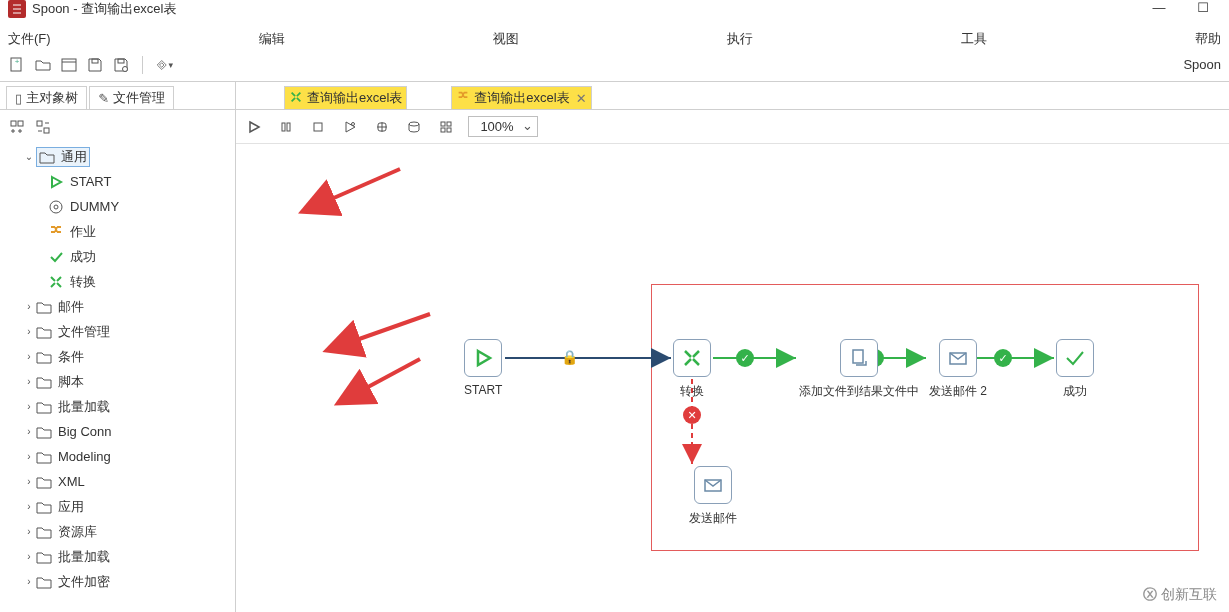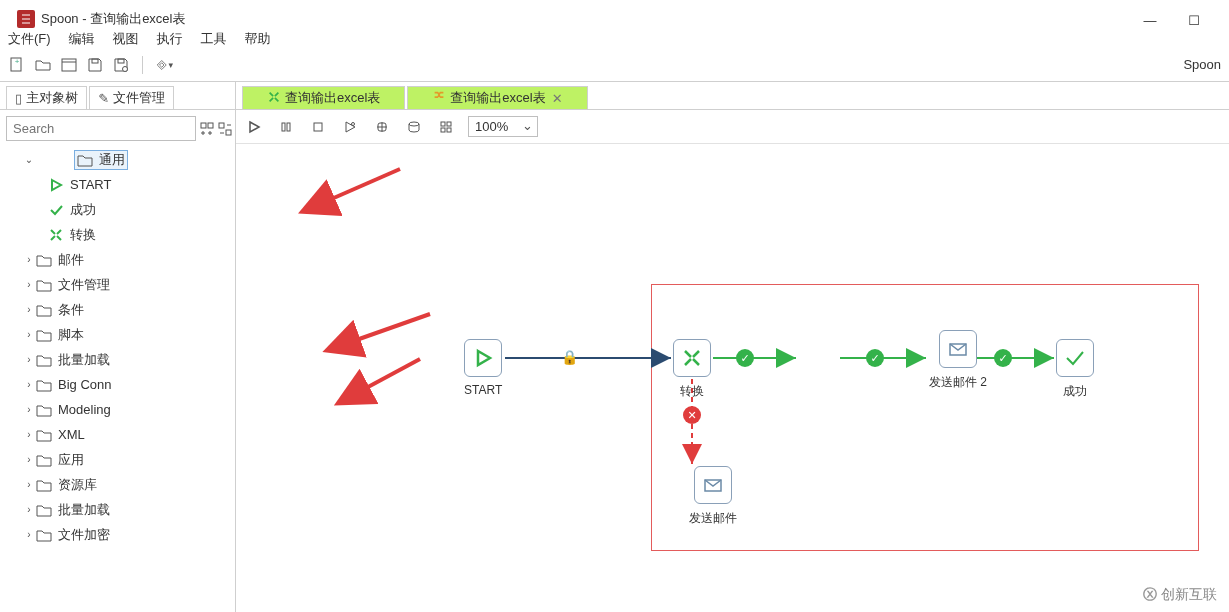--- a/index.html
+++ b/index.html
@@ -9,39 +9,40 @@
     font-size: 13px;
     color: #333;
     background: #fff;
     width: 1229px;
     height: 612px;
     overflow: hidden;
     position: relative;
   }
   .title-bar {
     display: flex;
-    align-items: flex-end;
+    align-items: flex-start;
     height: 28px;
-    padding: 0 17px;
+    padding: 0 8px;
     background: #fff;
   }
   .app-icon {
     width: 18px; height: 18px;
     background: #b32b2b;
     display: flex; align-items: center; justify-content: center;
     margin-right: 6px;
     border-radius: 2px;
   }
   .title-text { flex: 1; }
   .win-controls { display: flex; gap: 24px; margin-right: 8px; }
   .win-btn { width: 20px; text-align: center; color: #333; }
   .menu-bar {
     display: flex; gap: 18px;
     padding: 2px 8px 4px 8px;
     font-size: 13px;
+    justify-content: space-between;
   }
   .menu-bar span { cursor: default; }
   .toolbar {
     display: flex; align-items: center;
     padding: 2px 8px 6px 8px;
     height: 30px;
     border-bottom: 1px solid #cfcfcf;
   }
   .toolbar-left { display: flex; gap: 8px; align-items: center; }
   .toolbar-spacer { flex: 1; }
@@ -109,34 +110,36 @@
 
   .right-panel { flex: 1; position: relative; }
   .editor-tabs {
     display: flex; align-items: center;
     border-bottom: 1px solid #cfcfcf;
     padding: 4px 6px 0 6px;
     gap: 2px;
   }
   .etab {
     display: flex; align-items: center;
-    padding: 2px 24px;
+    padding: 2px 4px;
     border: 1px solid #cfcfcf;
     border-bottom: none;
-    background: #bef264;
+    background: #fde047;
     font-size: 13px;
+    margin-left: 42px;
   }
   .etab-icon { margin-right: 4px; }
   .etab .close-x { margin-left: 6px; color:#777; }
 
   .run-toolbar {
     display: flex; align-items: center;
     padding: 6px 8px;
     gap: 12px;
     border-bottom: 1px solid #e2e2e2;
+    text-align: center;
   }
   .rbtn { width:20px; height:20px; display:flex; align-items:center; justify-content:center; color:#555; }
   .zoom-box {
     border: 1px solid #bfbfbf;
     padding: 2px 18px 2px 6px;
     min-width: 70px;
     position: relative;
   }
   .zoom-box::after { content: "⌄"; position:absolute; right:4px; top:1px; color:#555; }
 
@@ -259,21 +262,20 @@
       <div class="ltab">
         <span class="ltab-icon">▯</span>
         <span>主对象树</span>
       </div>
       <div class="ltab">
         <span class="ltab-icon">✎</span>
         <span>文件管理</span>
       </div>
     </div>
     <div class="search-row">
-      <input class="search-input" placeholder="Search" style="">
       <div class="sbtn">
           <svg width="14" height="14" viewBox="0 0 14 14">
             <rect x="1" y="1" width="5" height="5" fill="none" stroke="#555"></rect>
             <rect x="8" y="1" width="5" height="5" fill="none" stroke="#555"></rect>
             <path d="M3 9v4 M1 11h4 M10 9v4 M8 11h4" stroke="#555"></path>
           </svg>
         </div>
       <div class="sbtn">
           <svg width="14" height="14" viewBox="0 0 14 14">
             <rect x="1" y="1" width="5" height="5" fill="none" stroke="#555"></rect>
@@ -281,36 +283,54 @@
             <line x1="2" y1="11" x2="6" y2="11" stroke="#555"></line>
             <line x1="9" y1="3" x2="13" y2="3" stroke="#555"></line>
           </svg>
         </div>
     </div>
 
     <div class="tree">
 
       <div class="tree-row indent1">
         <span class="chevron">⌄</span>
-        <span class="highlight-box" style="display:flex;align-items:center;margin-left:38px;">
+        <span class="highlight-box" style="display:flex;align-items:center;">
         <span class="node-icon folder-icon">
           <svg width="16" height="14" viewBox="0 0 16 14">
                 <path d="M1 3h5l2 2h7v8H1z"></path>
               </svg>
         </span>
         <span class="node-label">通用</span>
         </span>
       </div>
       <div class="tree-row indent2">
         <span class="node-icon">
             <svg width="16" height="16" viewBox="0 0 16 16">
               <path d="M4 3 L13 8 L4 13 Z" fill="none" stroke="#34b24a" stroke-width="2"></path>
             </svg>
           </span>
         <span class="node-label">START</span>
+      </div>
+      <div class="tree-row indent2">
+        <span class="node-icon">
+            <svg width="16" height="16" viewBox="0 0 16 16">
+              <circle cx="8" cy="8" r="6" fill="none" stroke="#555"></circle>
+              <circle cx="8" cy="8" r="2" fill="none" stroke="#555"></circle>
+            </svg>
+          </span>
+        <span class="node-label">DUMMY</span>
+      </div>
+      <div class="tree-row indent2">
+        <span class="node-icon">
+            <svg width="16" height="16" viewBox="0 0 16 16">
+              <path d="M3 3 L7 3 M3 8 L7 8 M9 3 L13 3 M9 8 L13 8" stroke="#e39a2a" stroke-width="2" fill="none"></path>
+              <path d="M7 3 L9 8 M9 3 L7 8" stroke="#e39a2a" stroke-width="2"></path>
+            </svg>
+          </span>
+        <span class="node-label">作业</span>
       </div>
       <div class="tree-row indent2">
         <span class="node-icon">
             <svg width="16" height="16" viewBox="0 0 16 16">
               <path d="M3 8 L7 12 L14 4" stroke="#34b24a" stroke-width="2" fill="none"></path>
             </svg>
           </span>
         <span class="node-label">成功</span>
       </div>
       <div class="tree-row indent2">
@@ -534,21 +554,30 @@
         <div class="node-text">START</div>
       </div>
       <div class="node" style="left:437px; top:195px;">
         <div class="node-box">
             <svg width="22" height="22" viewBox="0 0 22 22">
               <path d="M4 4l6 6M18 4l-6 6M4 18l6-6M18 18l-6-6" stroke="#34b24a" stroke-width="2.5" fill="none"></path>
             </svg>
           </div>
         <div class="node-text">转换</div>
       </div>
-      <div class="node" style="left:693px; top:186px;">
+      <div class="node" style="left:563px; top:195px;">
+        <div class="node-box">
+            <svg width="22" height="22" viewBox="0 0 22 22">
+              <rect x="5" y="3" width="10" height="13" fill="none" stroke="#6b8aa7" stroke-width="1.5"></rect>
+              <path d="M8 18h10v-4" fill="none" stroke="#6b8aa7" stroke-width="1.5"></path>
+            </svg>
+          </div>
+        <div class="node-text">添加文件到结果文件中</div>
+      </div>
+      <div class="node" style="left:693px; top:195px;">
         <div class="node-box">
             <svg width="22" height="22" viewBox="0 0 22 22">
               <rect x="3" y="6" width="16" height="11" fill="none" stroke="#6b8aa7" stroke-width="1.5"></rect>
               <path d="M3 6l8 6 8-6" fill="none" stroke="#6b8aa7" stroke-width="1.5"></path>
             </svg>
           </div>
         <div class="node-text">发送邮件 2</div>
       </div>
       <div class="node" style="left:820px; top:195px;">
         <div class="node-box check-green">

